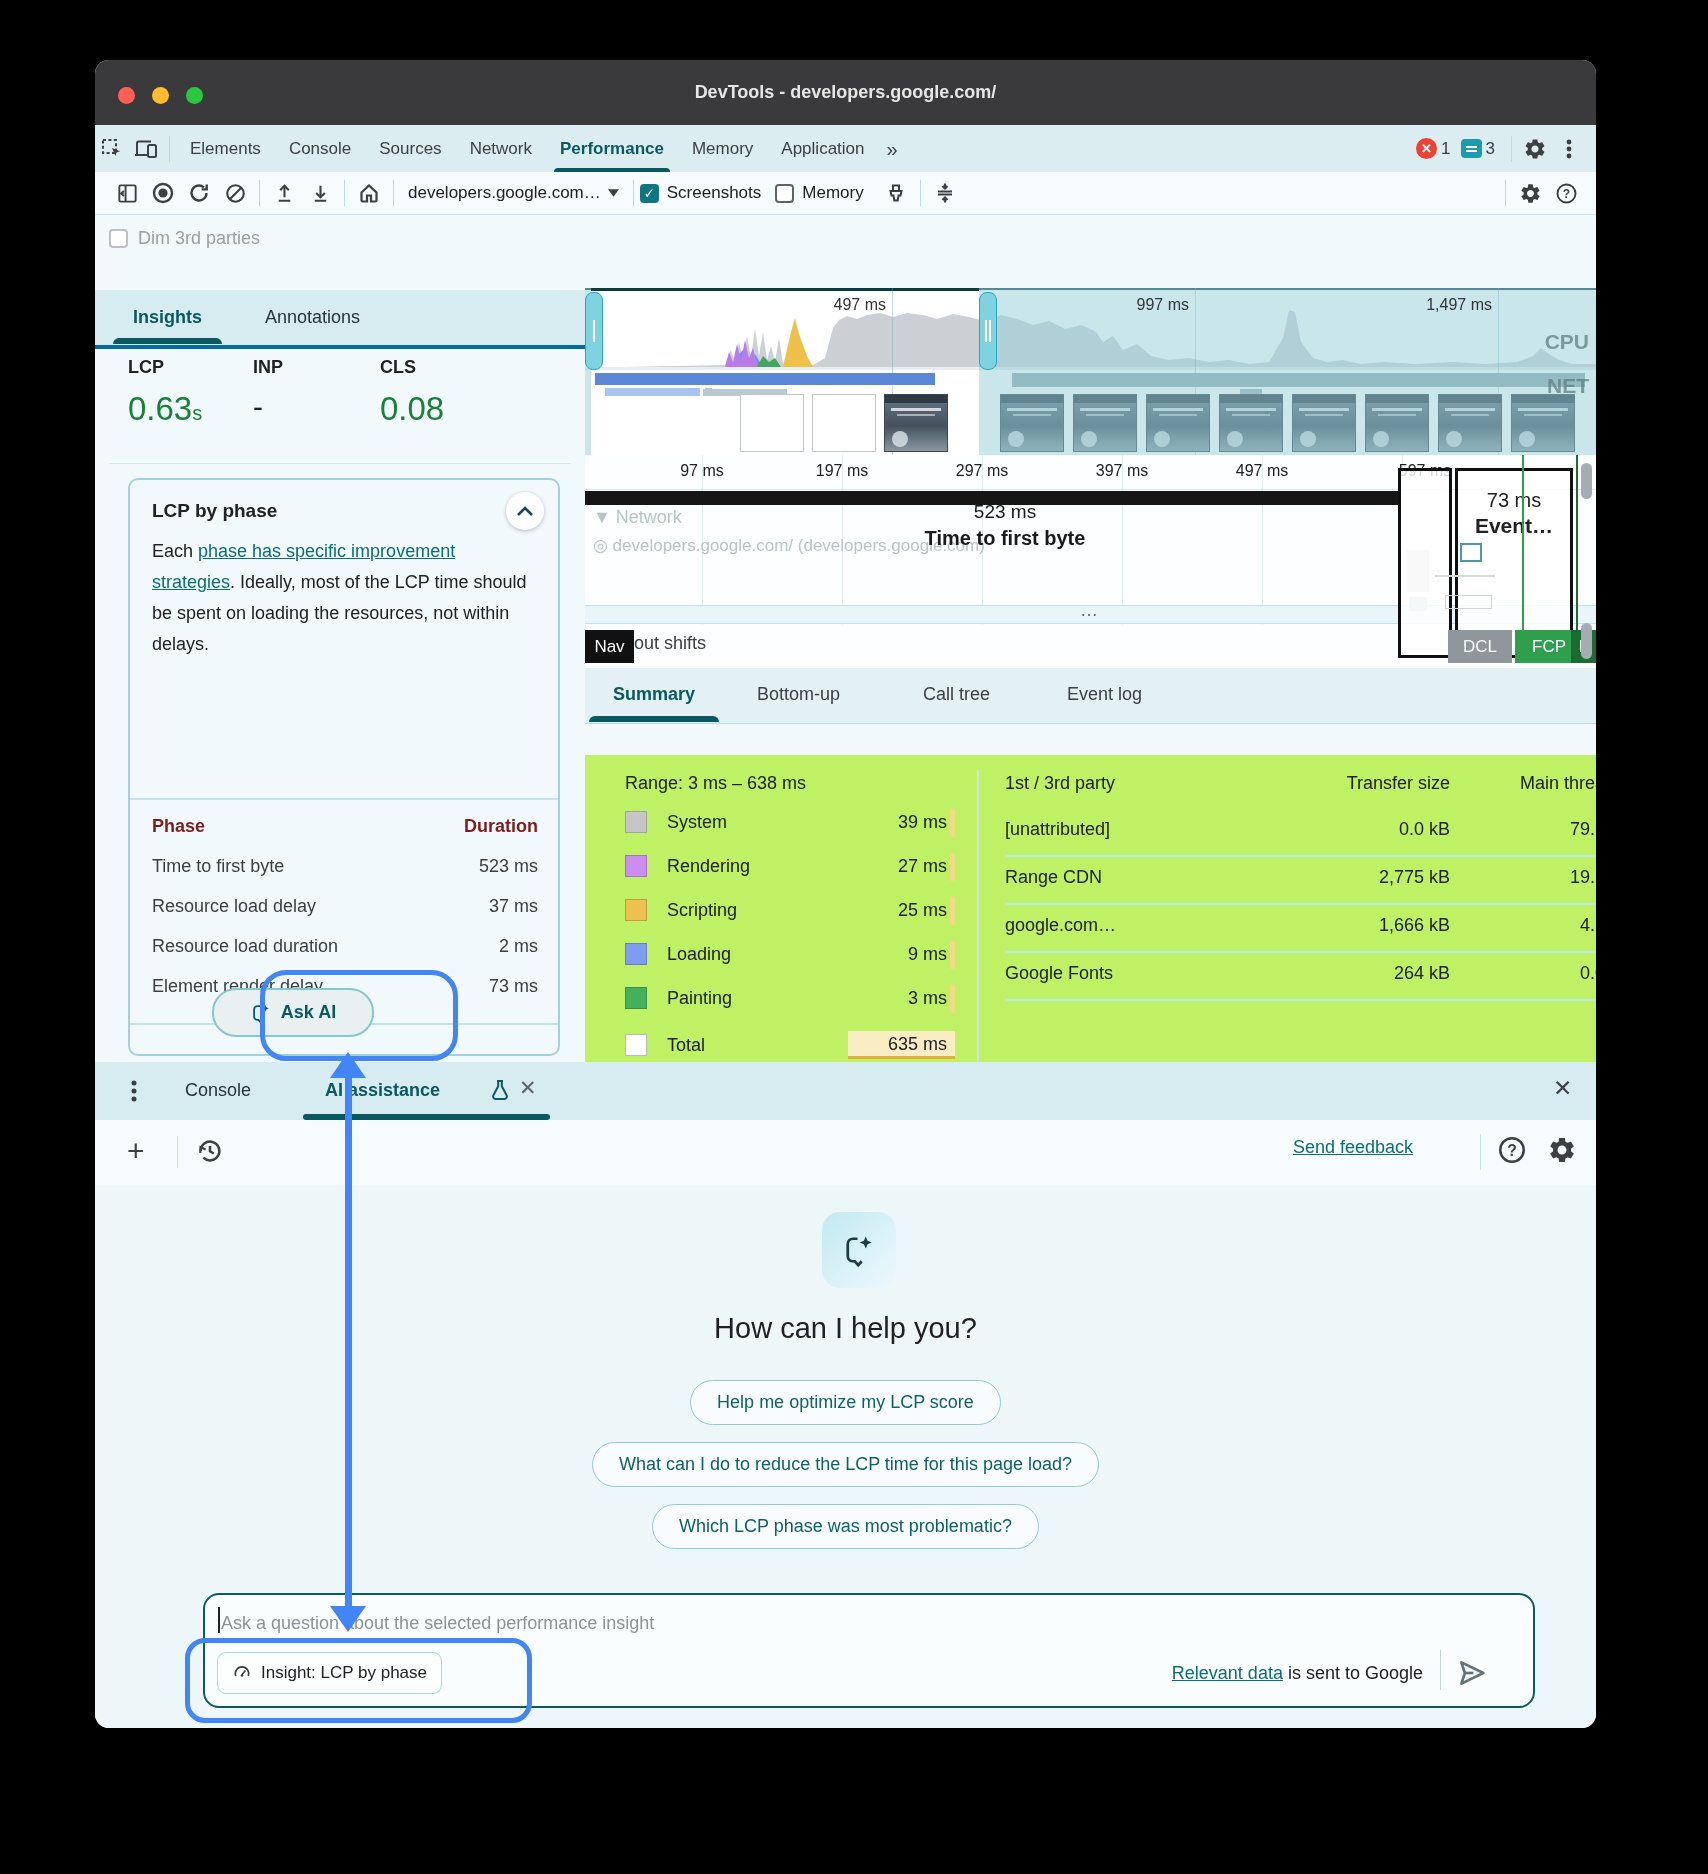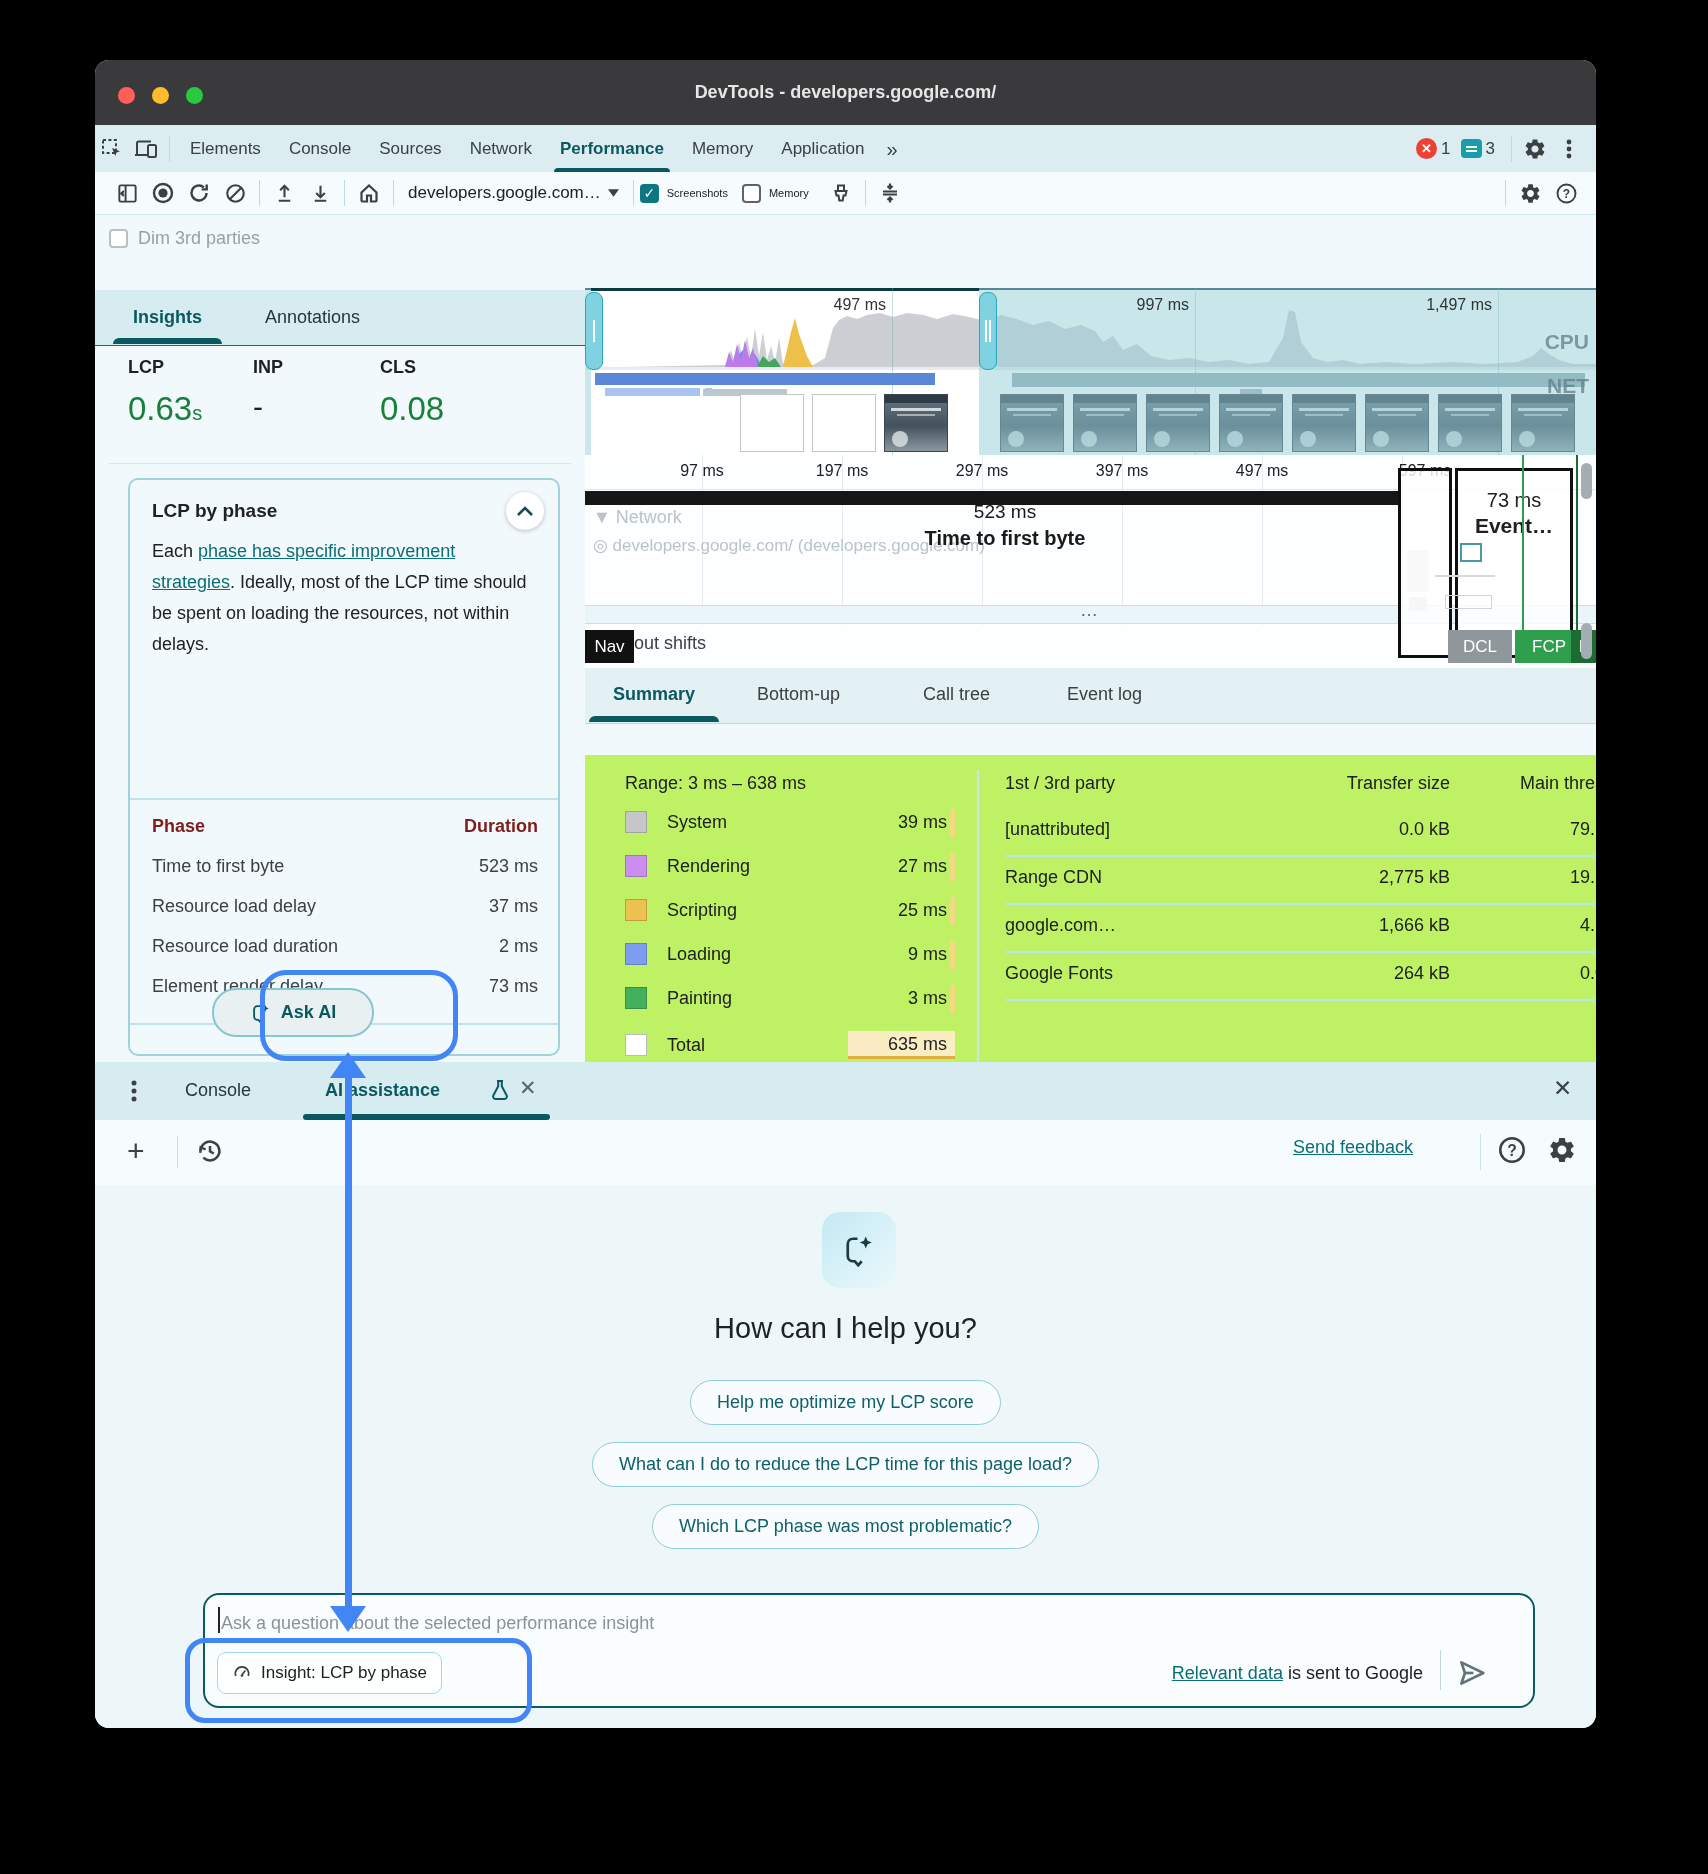--- a/index.html
+++ b/index.html
@@ -23,25 +23,25 @@
   .tab.active .underline{position:absolute;left:8px;right:8px;bottom:0;height:4px;background:#0a5961;border-radius:4px 4px 0 0;}
   .badge-num{font-size:17px;color:#3c4043;margin:0 10px 0 4px;}
   
   #toolbar{position:absolute;left:0;top:112px;width:100%;height:43px;background:#f6fbfd;
            border-bottom:1px solid #cde7ee;display:flex;align-items:center;padding-left:14px;box-sizing:border-box;text-align:right;}
   .tbico{display:flex;align-items:center;justify-content:center;width:36px;height:34px;color:#3c4043;}
   #page-dd{font-size:17px;color:#202124;margin:0 8px;display:flex;align-items:center;gap:7px;}
   .chk{width:19px;height:19px;border-radius:4px;border:2px solid #5f6368;background:#fff;box-sizing:border-box;
        display:inline-flex;align-items:center;justify-content:center;font-size:14px;color:#fff;}
   .chk.on{background:#0d7680;border-color:#0d7680;}
-  .chklabel{font-size:11px;color:#202124;margin:0 14px 0 8px;}
+  .chklabel{font-size:17px;color:#202124;margin:0 14px 0 8px;}
   
   #dimrow{position:absolute;left:14px;top:168px;display:flex;align-items:center;gap:10px;}
   #dimrow span{font-size:18px;color:#9aa0a6;}
-  #sb-tabs{position:absolute;left:0;top:230px;width:490px;height:55px;background:#d7ecf0;border-bottom:1px solid #0369a1;}
+  #sb-tabs{position:absolute;left:0;top:230px;width:490px;height:55px;background:#d7ecf0;border-bottom:4px solid #0369a1;}
   .sbtab{position:absolute;top:0;height:54px;line-height:54px;font-size:18px;color:#28353a;}
   .sbtab.active{color:#0a5961;font-weight:700;}
   .sbtab.active i{position:absolute;left:-20px;right:-20px;bottom:0;height:6px;background:#0a5961;border-radius:6px 6px 0 0;}
   .metric-l{font-size:18px;font-weight:700;color:#202124;}
   .metric-v{font-size:33px;color:#188038;}
   .metric-s{font-size:20px;color:#188038;}
   #sb-sep{position:absolute;left:14px;top:403px;width:462px;height:1px;background:#d4e8ec;}
   
   #card{position:absolute;left:33px;top:418px;width:432px;height:578px;border:2px solid #9fd2da;
         border-radius:10px;box-sizing:border-box;}

